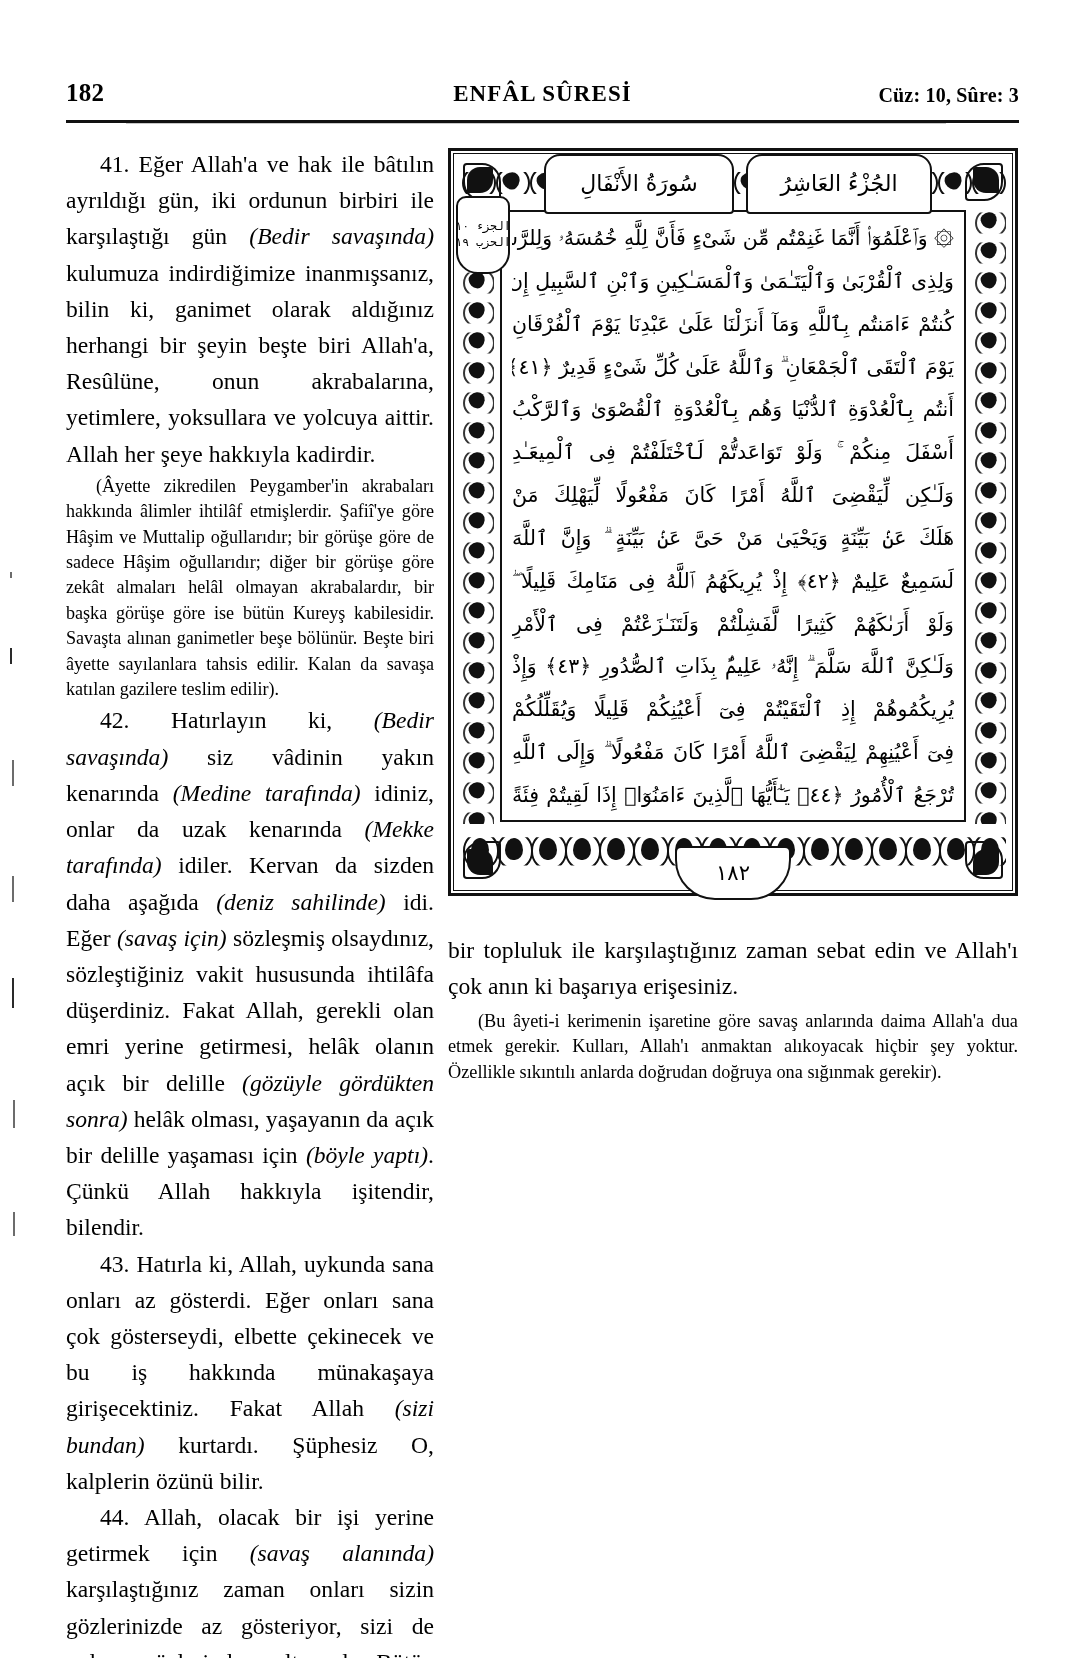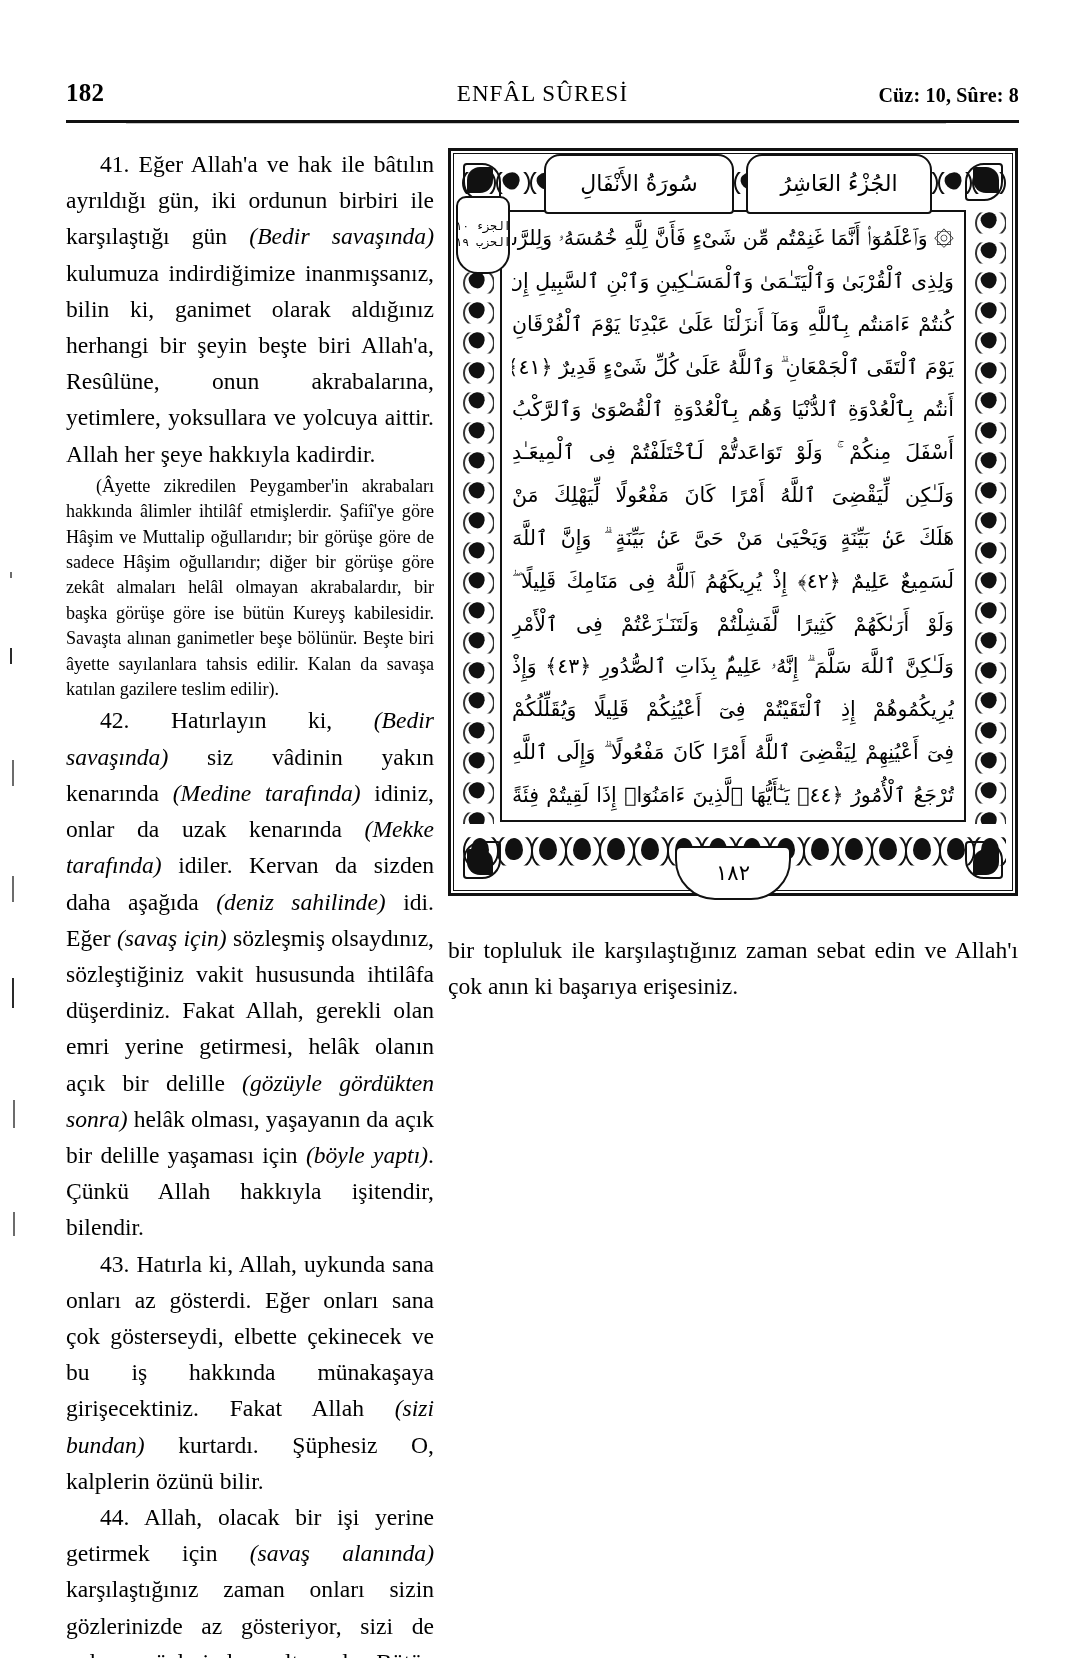--- a/index.html
+++ b/index.html
@@ -17,21 +17,21 @@
   
   .runhead{
     position:absolute;left:66px;top:78px;width:953px;height:42px;
   }
   .runhead .folio{
     position:absolute;left:0;top:0;font-size:25px;font-weight:bold;
     letter-spacing:.2px;line-height:30px;
   }
   .runhead .surah{
     position:absolute;left:0;right:0;top:1px;text-align:center;
-    font-size:23px;font-weight:normal;letter-spacing:1.1px;line-height:30px;
+    font-size:23px;font-weight:bold;letter-spacing:1.1px;line-height:30px;
   }
   .runhead .juz{
     position:absolute;right:0;top:2px;font-size:20px;font-weight:bold;
     letter-spacing:.2px;line-height:30px;white-space:nowrap;
   }
   .rule{
     position:absolute;left:66px;top:120px;width:953px;height:3px;
     background:#111;
   }
   .rule:after{
@@ -206,21 +206,21 @@
   .speck.dark{background:#2a2a2a;}
 </style>
 </head>
 <body>
 
 <div class="page">
 
   <div class="runhead">
     <div class="folio">182</div>
     <div class="surah">ENFÂL SÛRESİ</div>
-    <div class="juz">Cüz: 10, Sûre: 8</div>
+    <div class="juz">Cüz: 10, Sûre: 3</div>
   </div>
   <div class="rule"></div>
 
   <div class="speck" style="left:10px;top:572px;height:6px;"></div>
   <div class="speck dark" style="left:10px;top:648px;height:16px;"></div>
   <div class="speck" style="left:12px;top:760px;height:26px;"></div>
   <div class="speck" style="left:12px;top:876px;height:26px;"></div>
   <div class="speck dark" style="left:12px;top:978px;height:30px;"></div>
   <div class="speck" style="left:13px;top:1100px;height:28px;"></div>
   <div class="speck" style="left:13px;top:1212px;height:24px;"></div>
@@ -357,15 +357,16 @@
         <div class="ayah-line">تُرْجَعُ ٱلْأُمُورُ ﴿٤٤﴾ يَـٰٓأَيُّهَا ٱلَّذِينَ ءَامَنُوٓا۟ إِذَا لَقِيتُمْ فِئَةً</div>
       </div>
 
     <div class="folio-ar">
       <span>١٨٢</span>
     </div>
   </div>
 
   <div class="col-right-bottom">
     <p class="rb-body">bir topluluk ile karşılaştığınız zaman sebat edin ve Allah'ı çok anın ki başarıya erişesiniz.</p>
+    <p class="rb-note">(Bu âyeti-i kerimenin işaretine göre savaş anlarında daima Allah'a dua etmek gerekir. Kulları, Allah'ı anmaktan alıkoyacak hiçbir şey yoktur. Özellikle sıkıntılı anlarda doğrudan doğruya ona sığınmak gerekir).</p>
   </div>
 
 </div>
 
 </body></html>

